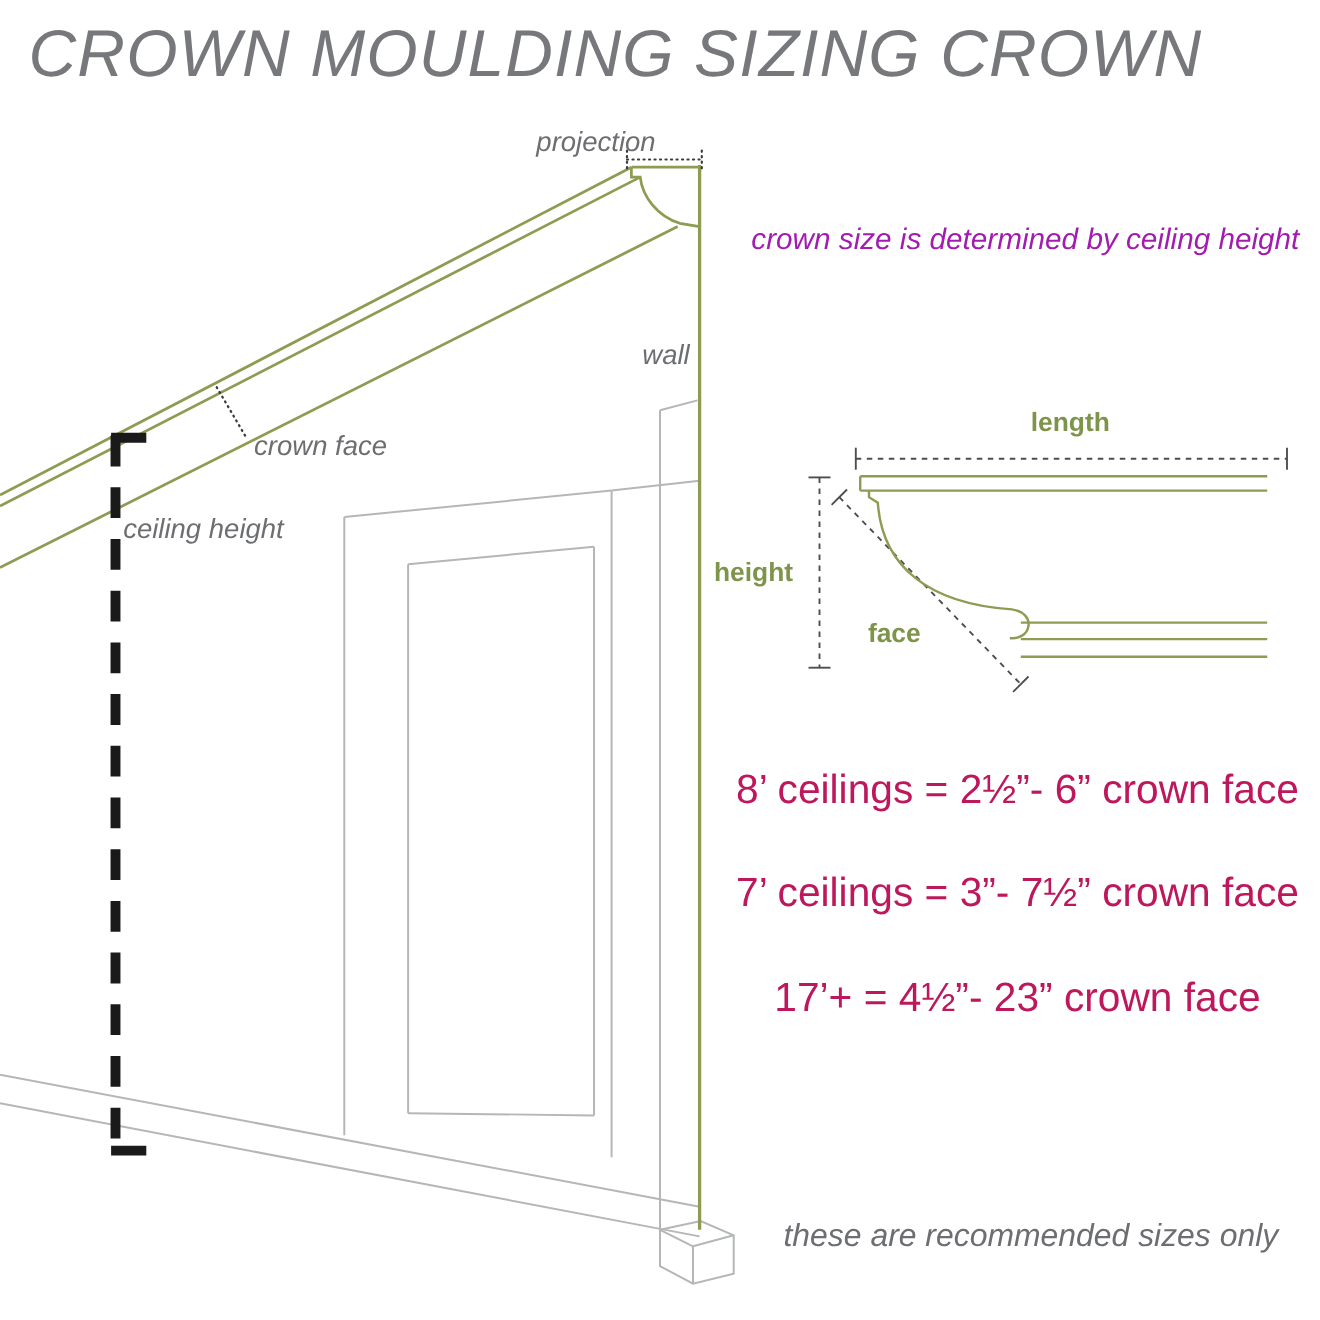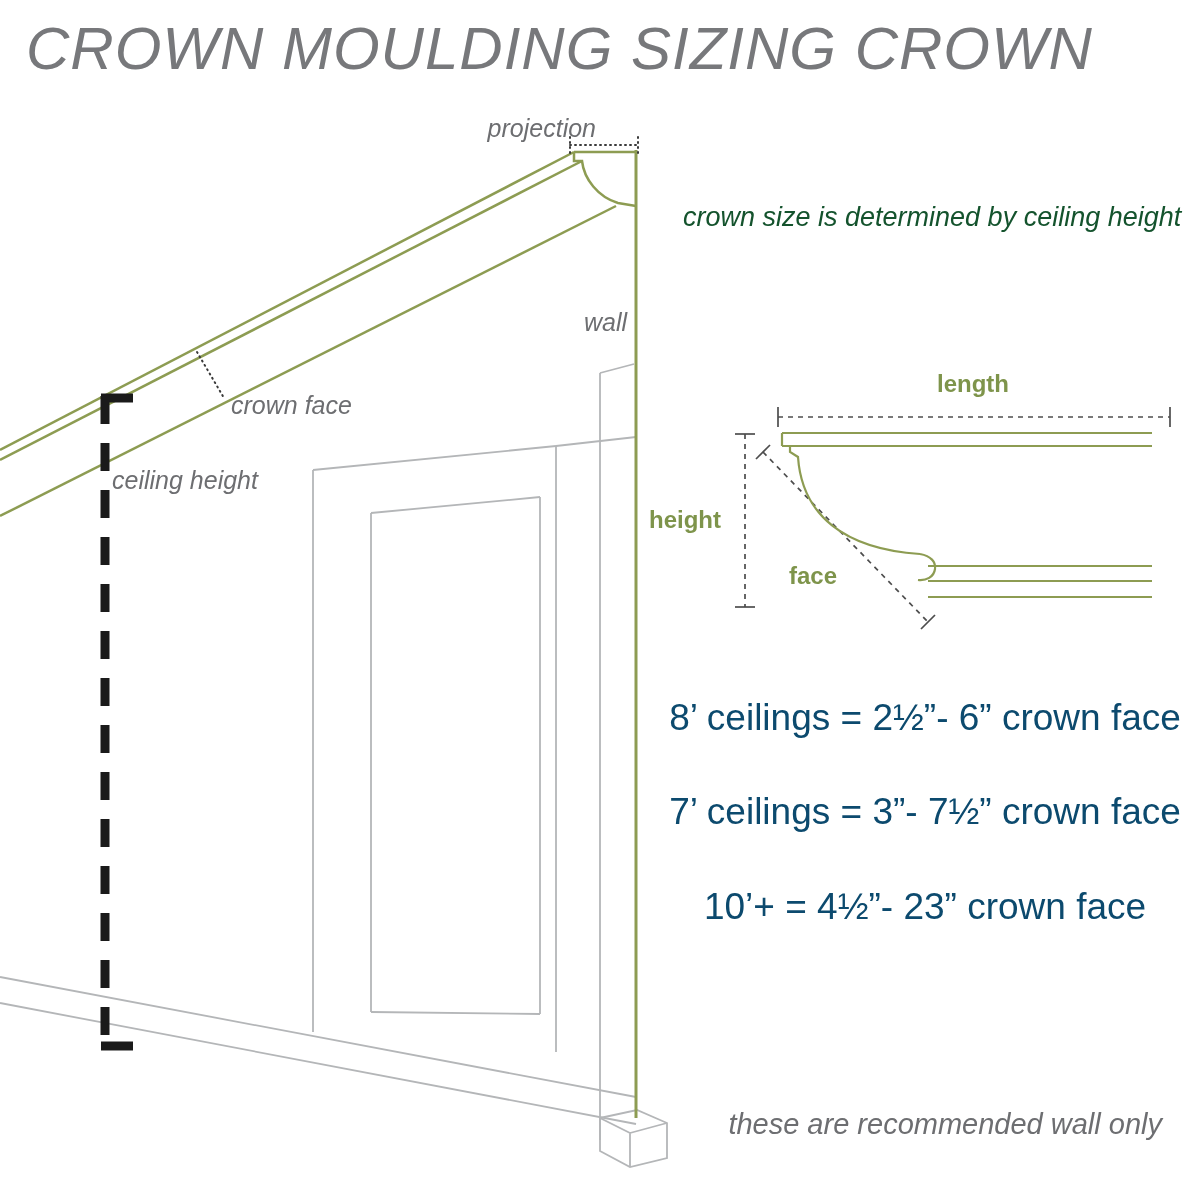--- a/index.html
+++ b/index.html
@@ -6,26 +6,26 @@
   body{
     width:1200px;height:1200px;position:relative;background:#ffffff;
     font-family:"Liberation Sans", sans-serif;overflow:hidden;
   }
   .abs{position:absolute;}
   .page-title{
     left:26px;top:14px;font-size:60px;font-style:italic;font-weight:400;
     color:#77787b;letter-spacing:1px;white-space:nowrap;
   }
   .subtitle{
-    left:683px;top:202px;font-size:27px;font-style:italic;color:#14532d;
+    left:683px;top:202px;font-size:27px;font-style:italic;color:#a21caf;
     white-space:nowrap;
   }
   .size-line{
     position:absolute;left:925px;transform:translateX(-50%);
-    font-size:37px;color:#0c4a6e;white-space:nowrap;
+    font-size:37px;color:#be185d;white-space:nowrap;
   }
   .size-line.l1{top:697px;}
   .size-line.l2{top:791px;}
   .size-line.l3{top:886px;}
   .footnote{
     right:38px;top:1108px;font-size:29px;font-style:italic;color:#6d6e71;
     white-space:nowrap;
   }
   svg{position:absolute;left:0;top:0;}
   .lbl{font:italic 25px "Liberation Sans", sans-serif;fill:#6d6e71;}
@@ -120,16 +120,16 @@
   <text class="lbl-green" x="973" y="392" text-anchor="middle">length</text>
   <text class="lbl-green" x="721" y="528" text-anchor="end">height</text>
   <text class="lbl-green" x="789" y="584">face</text>
 </svg>
 
 <div class="abs subtitle">crown size is determined by ceiling height</div>
 
 <div>
   <div class="size-line l1">8’ ceilings = 2½”- 6” crown face</div>
   <div class="size-line l2">7’ ceilings = 3”- 7½” crown face</div>
-  <div class="size-line l3">10’+ = 4½”- 23” crown face</div>
+  <div class="size-line l3">17’+ = 4½”- 23” crown face</div>
 </div>
 
-<div class="abs footnote">these are recommended wall only</div>
+<div class="abs footnote">these are recommended sizes only</div>
 
 </body></html>

